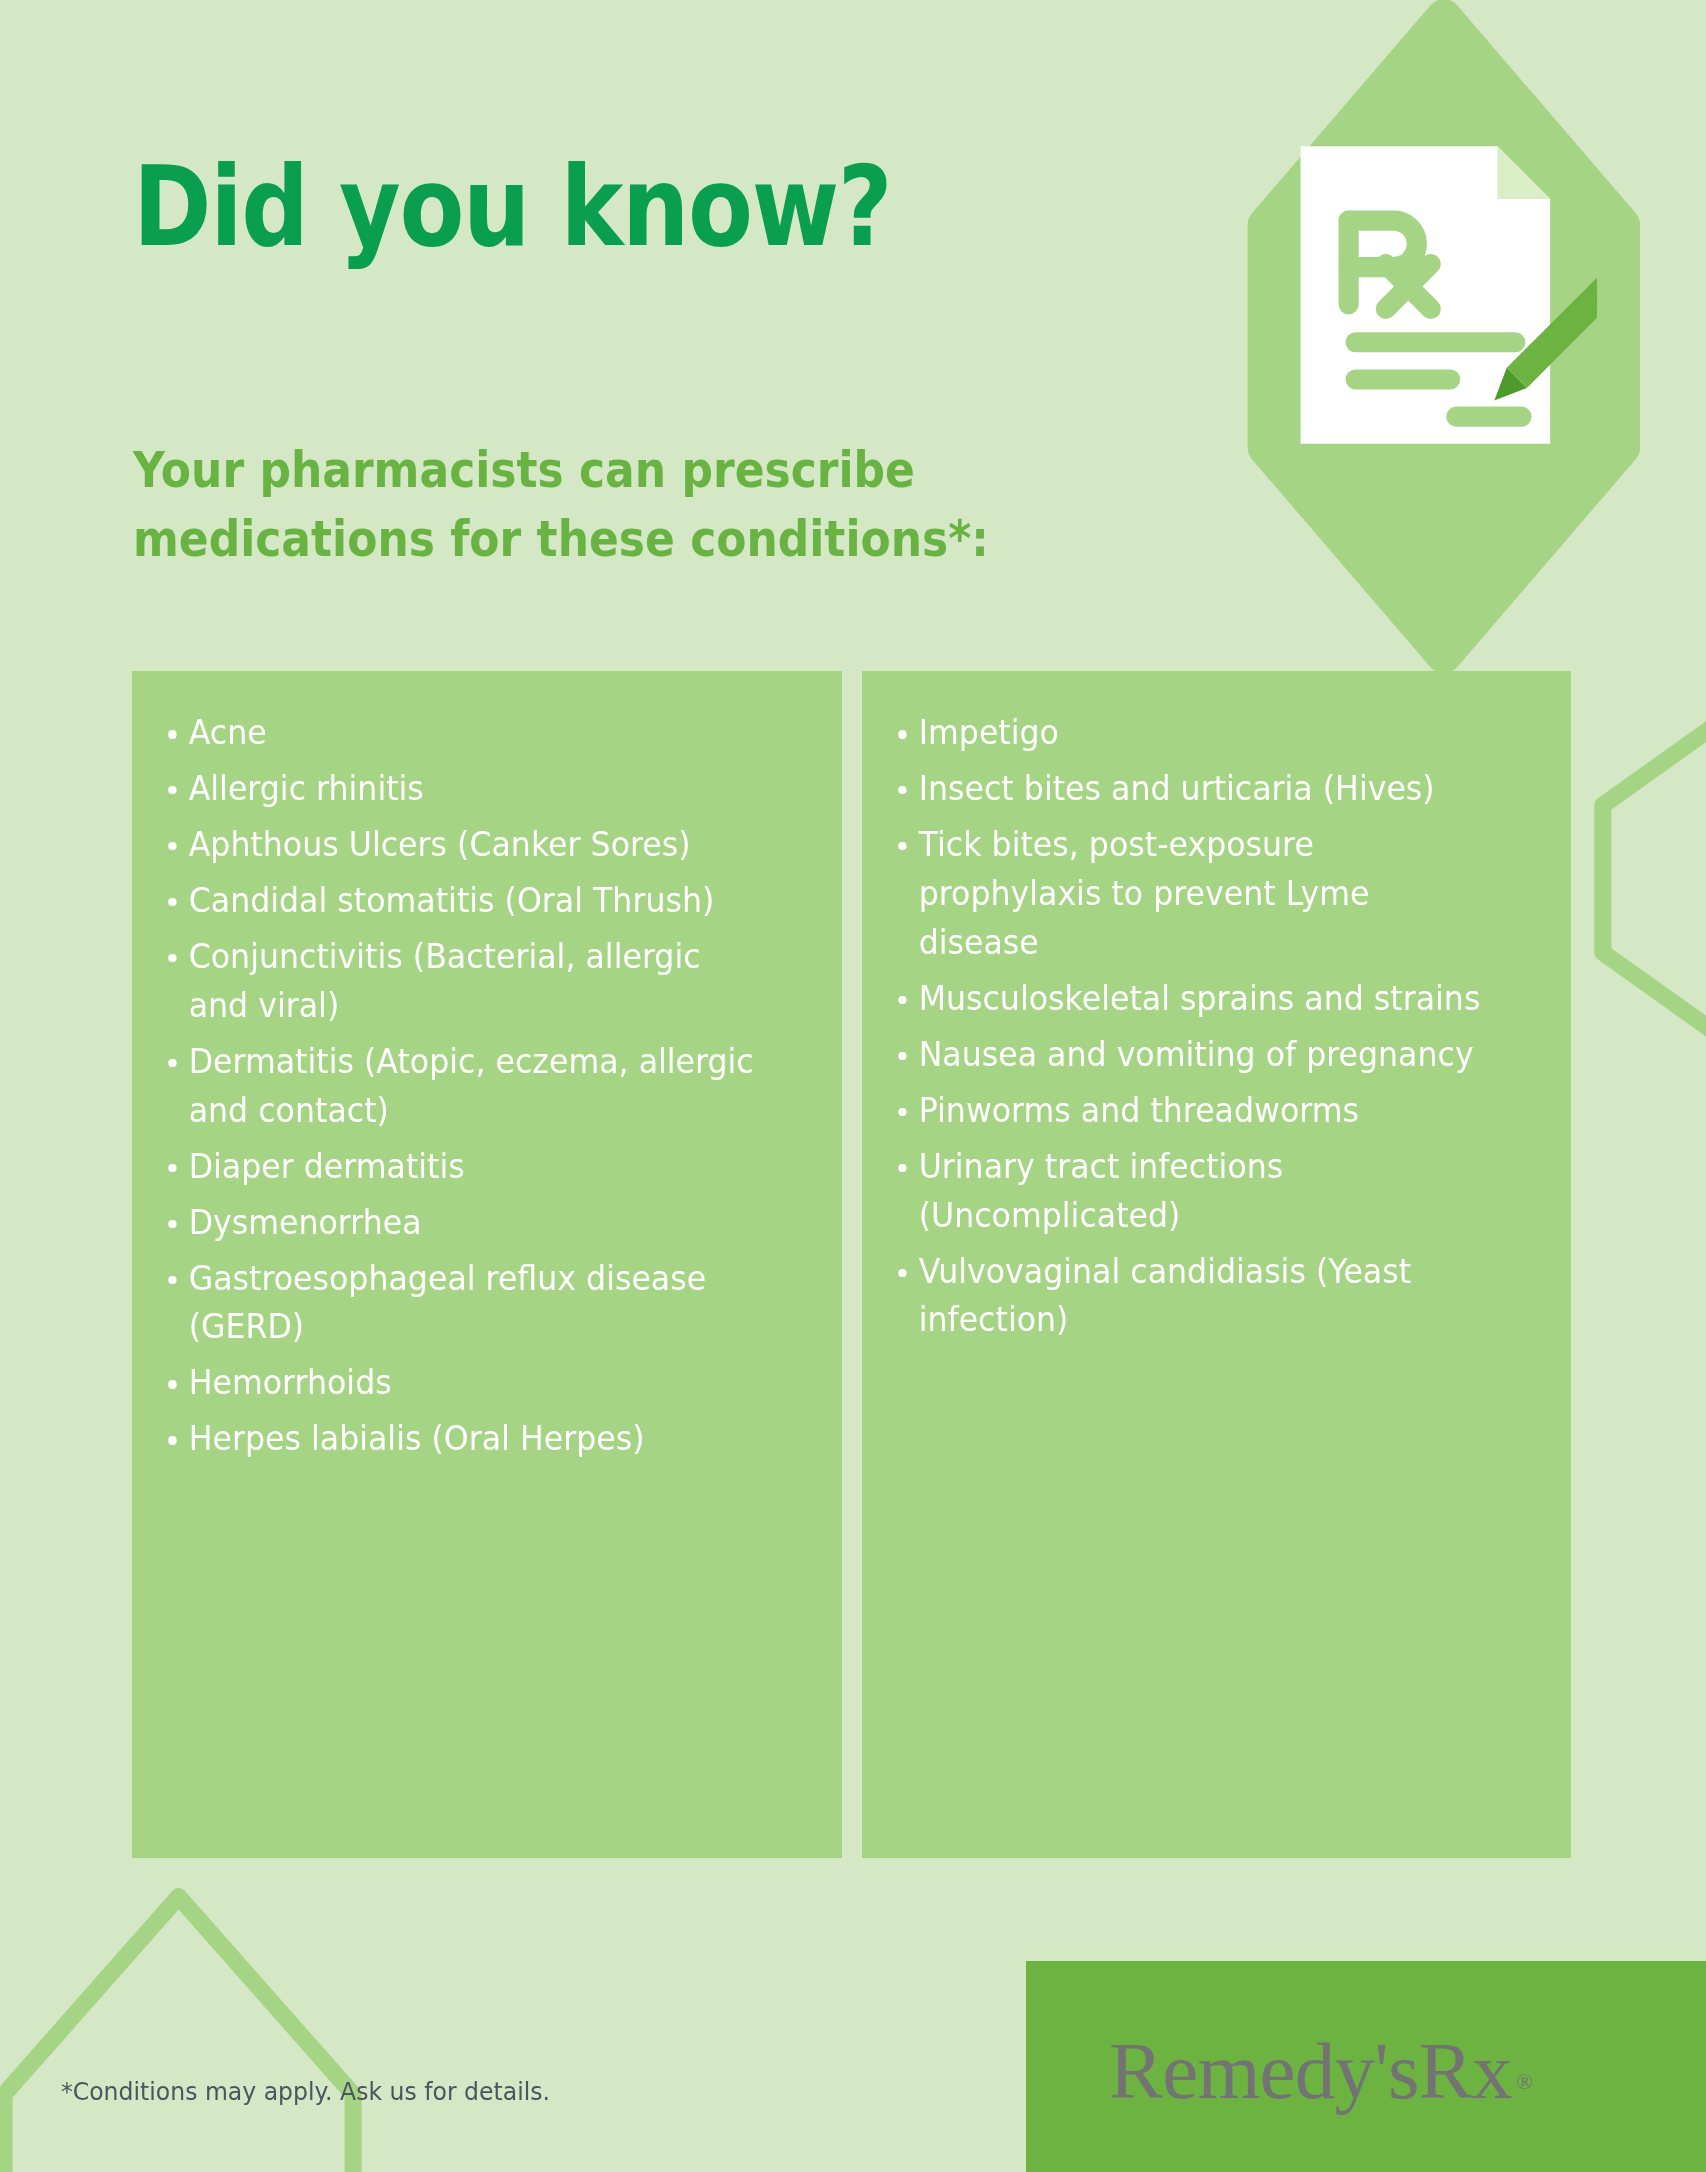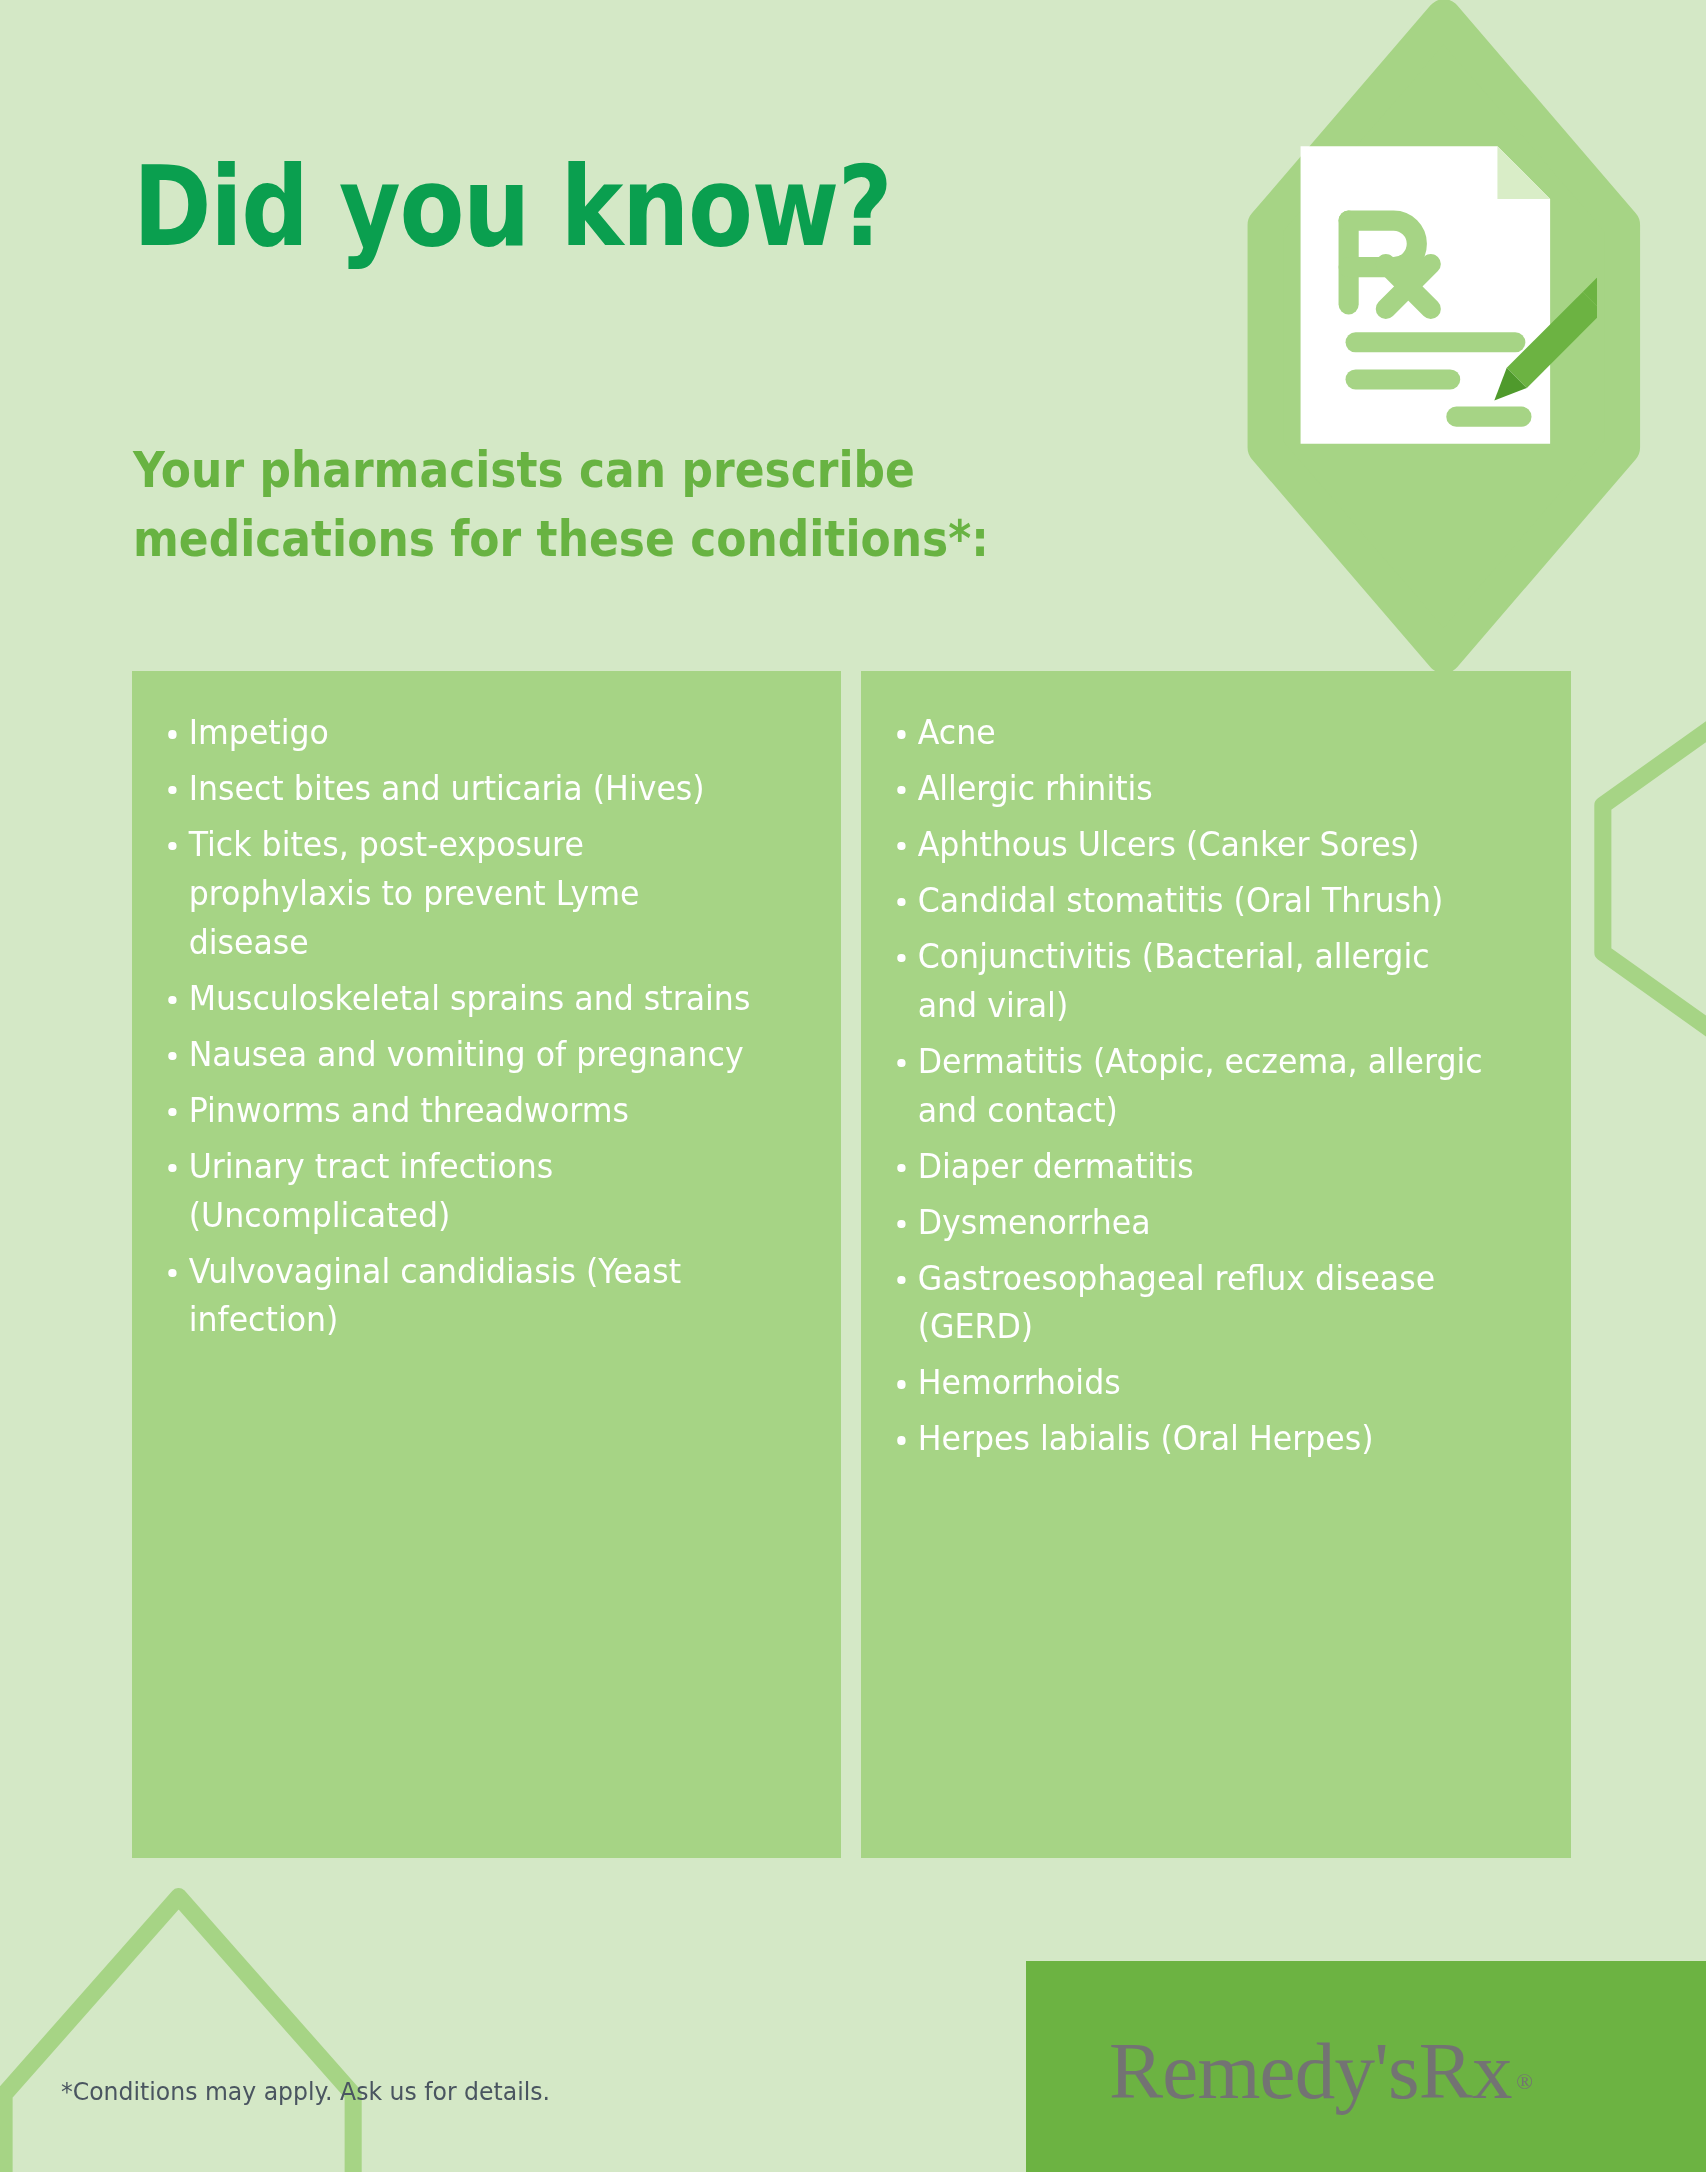--- a/index.html
+++ b/index.html
@@ -158,50 +158,50 @@
   </svg>
 
   <h1 class="headline">Did you know?</h1>
 
   <div class="subhead">
     <div>Your pharmacists can prescribe</div>
     <div>medications for these conditions*:</div>
   </div>
 
   <div class="panels">
-
-    <div class="panel right">
-      <ul class="cond-list">
-        <li>Impetigo</li>
-        <li>Insect bites and urticaria (Hives)</li>
-        <li>Tick bites, post-exposure prophylaxis to prevent Lyme disease</li>
-        <li>Musculoskeletal sprains and strains</li>
-        <li>Nausea and vomiting of pregnancy</li>
-        <li>Pinworms and threadworms</li>
-        <li>Urinary tract infections (Uncomplicated)</li>
-        <li>Vulvovaginal candidiasis (Yeast infection)</li>
-      </ul>
-    </div>
 
     <div class="panel left">
       <ul class="cond-list">
         <li>Acne</li>
         <li>Allergic rhinitis</li>
         <li>Aphthous Ulcers (Canker Sores)</li>
         <li>Candidal stomatitis (Oral Thrush)</li>
         <li>Conjunctivitis (Bacterial, allergic and viral)</li>
         <li>Dermatitis (Atopic, eczema, allergic and contact)</li>
         <li>Diaper dermatitis</li>
         <li>Dysmenorrhea</li>
         <li>Gastroesophageal reflux disease (GERD)</li>
         <li>Hemorrhoids</li>
         <li>Herpes labialis (Oral Herpes)</li>
       </ul>
     </div>
 
+    <div class="panel right">
+      <ul class="cond-list">
+        <li>Impetigo</li>
+        <li>Insect bites and urticaria (Hives)</li>
+        <li>Tick bites, post-exposure prophylaxis to prevent Lyme disease</li>
+        <li>Musculoskeletal sprains and strains</li>
+        <li>Nausea and vomiting of pregnancy</li>
+        <li>Pinworms and threadworms</li>
+        <li>Urinary tract infections (Uncomplicated)</li>
+        <li>Vulvovaginal candidiasis (Yeast infection)</li>
+      </ul>
+    </div>
+
   </div>
 
   <div class="disclaimer">*Conditions may apply. Ask us for details.</div>
 
   <div class="logo-bar"></div>
   <div class="logo-wordmark">
     <span>Remedy'sRx</span><span class="logo-reg">®</span>
   </div>
 
 </div>

